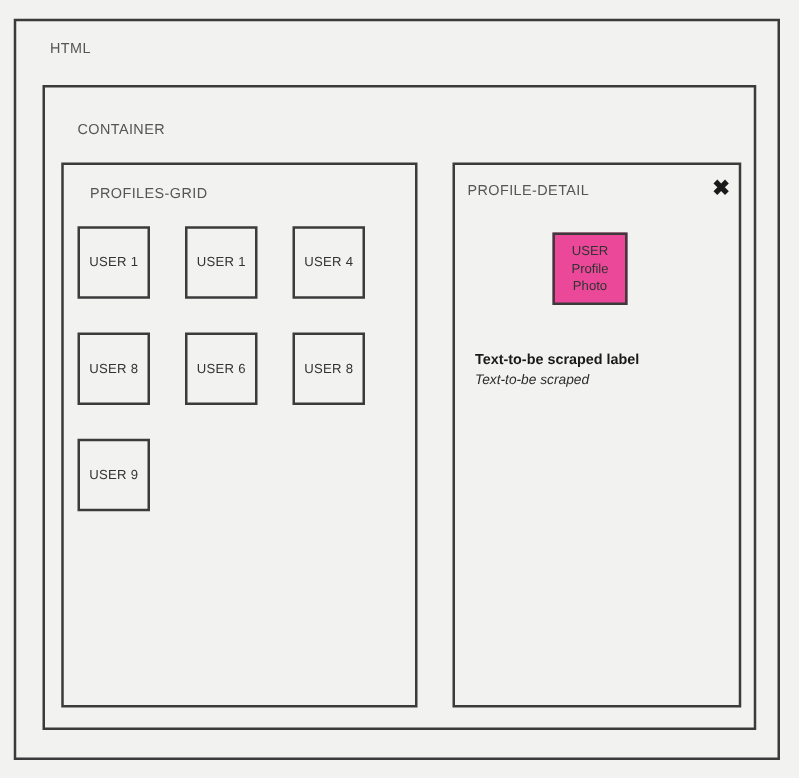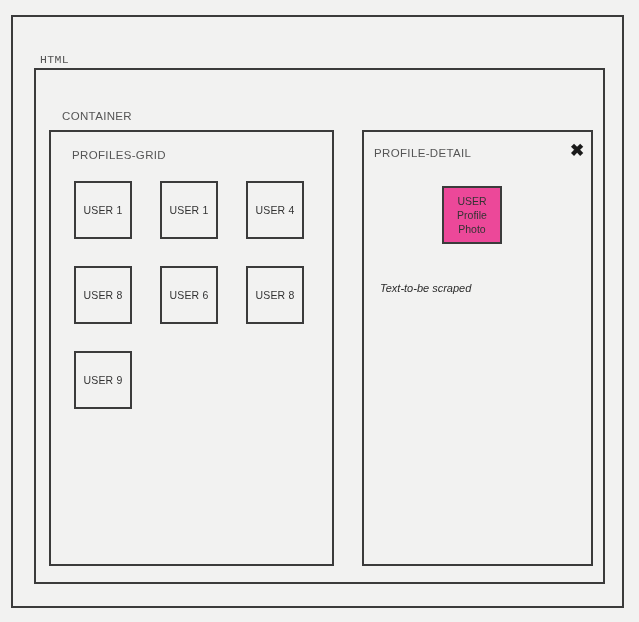--- a/index.html
+++ b/index.html
@@ -56,29 +56,29 @@
   }
 
   .panel-label {
     position: absolute;
     font-size: 11.5px;
     letter-spacing: 0.35px;
     color: #555555;
     white-space: nowrap;
   }
 
-  #html-label   { left: 40px;  top: 53px; font-family: Liberation Mono, monospace; }
-  #container-label { left: 62px; top: 98px; margin-top: 12px; }
+  #html-label   { left: 40px;  top: 33px; }
+  #container-label { left: 62px; top: 98px; }
   #grid-label   { left: 62px;  top: 149px; margin-left: 10px; }
   #detail-label { left: 374px; top: 147px; }
 
   
   #user-grid {
     position: absolute;
-    left: 74px;
+    left: 62px;
     top: 181px;
     width: 230px;
     display: grid;
     grid-template-columns: repeat(3, 58px);
     grid-template-rows: repeat(3, 58px);
     column-gap: 28px;
     row-gap: 27px;
   }
   .user-cell {
     border: 2px solid #3b3b3b;
@@ -178,14 +178,15 @@
 
 <div id="close-button">✖</div>
 
 <div id="profile-photo">
   <span>USER</span>
   <span>Profile</span>
   <span>Photo</span>
 </div>
 
 <div id="scraped-block">
+  <div id="scraped-label">Text-to-be scraped label</div>
   <div id="scraped-value">Text-to-be scraped</div>
 </div>
 
 </body></html>

